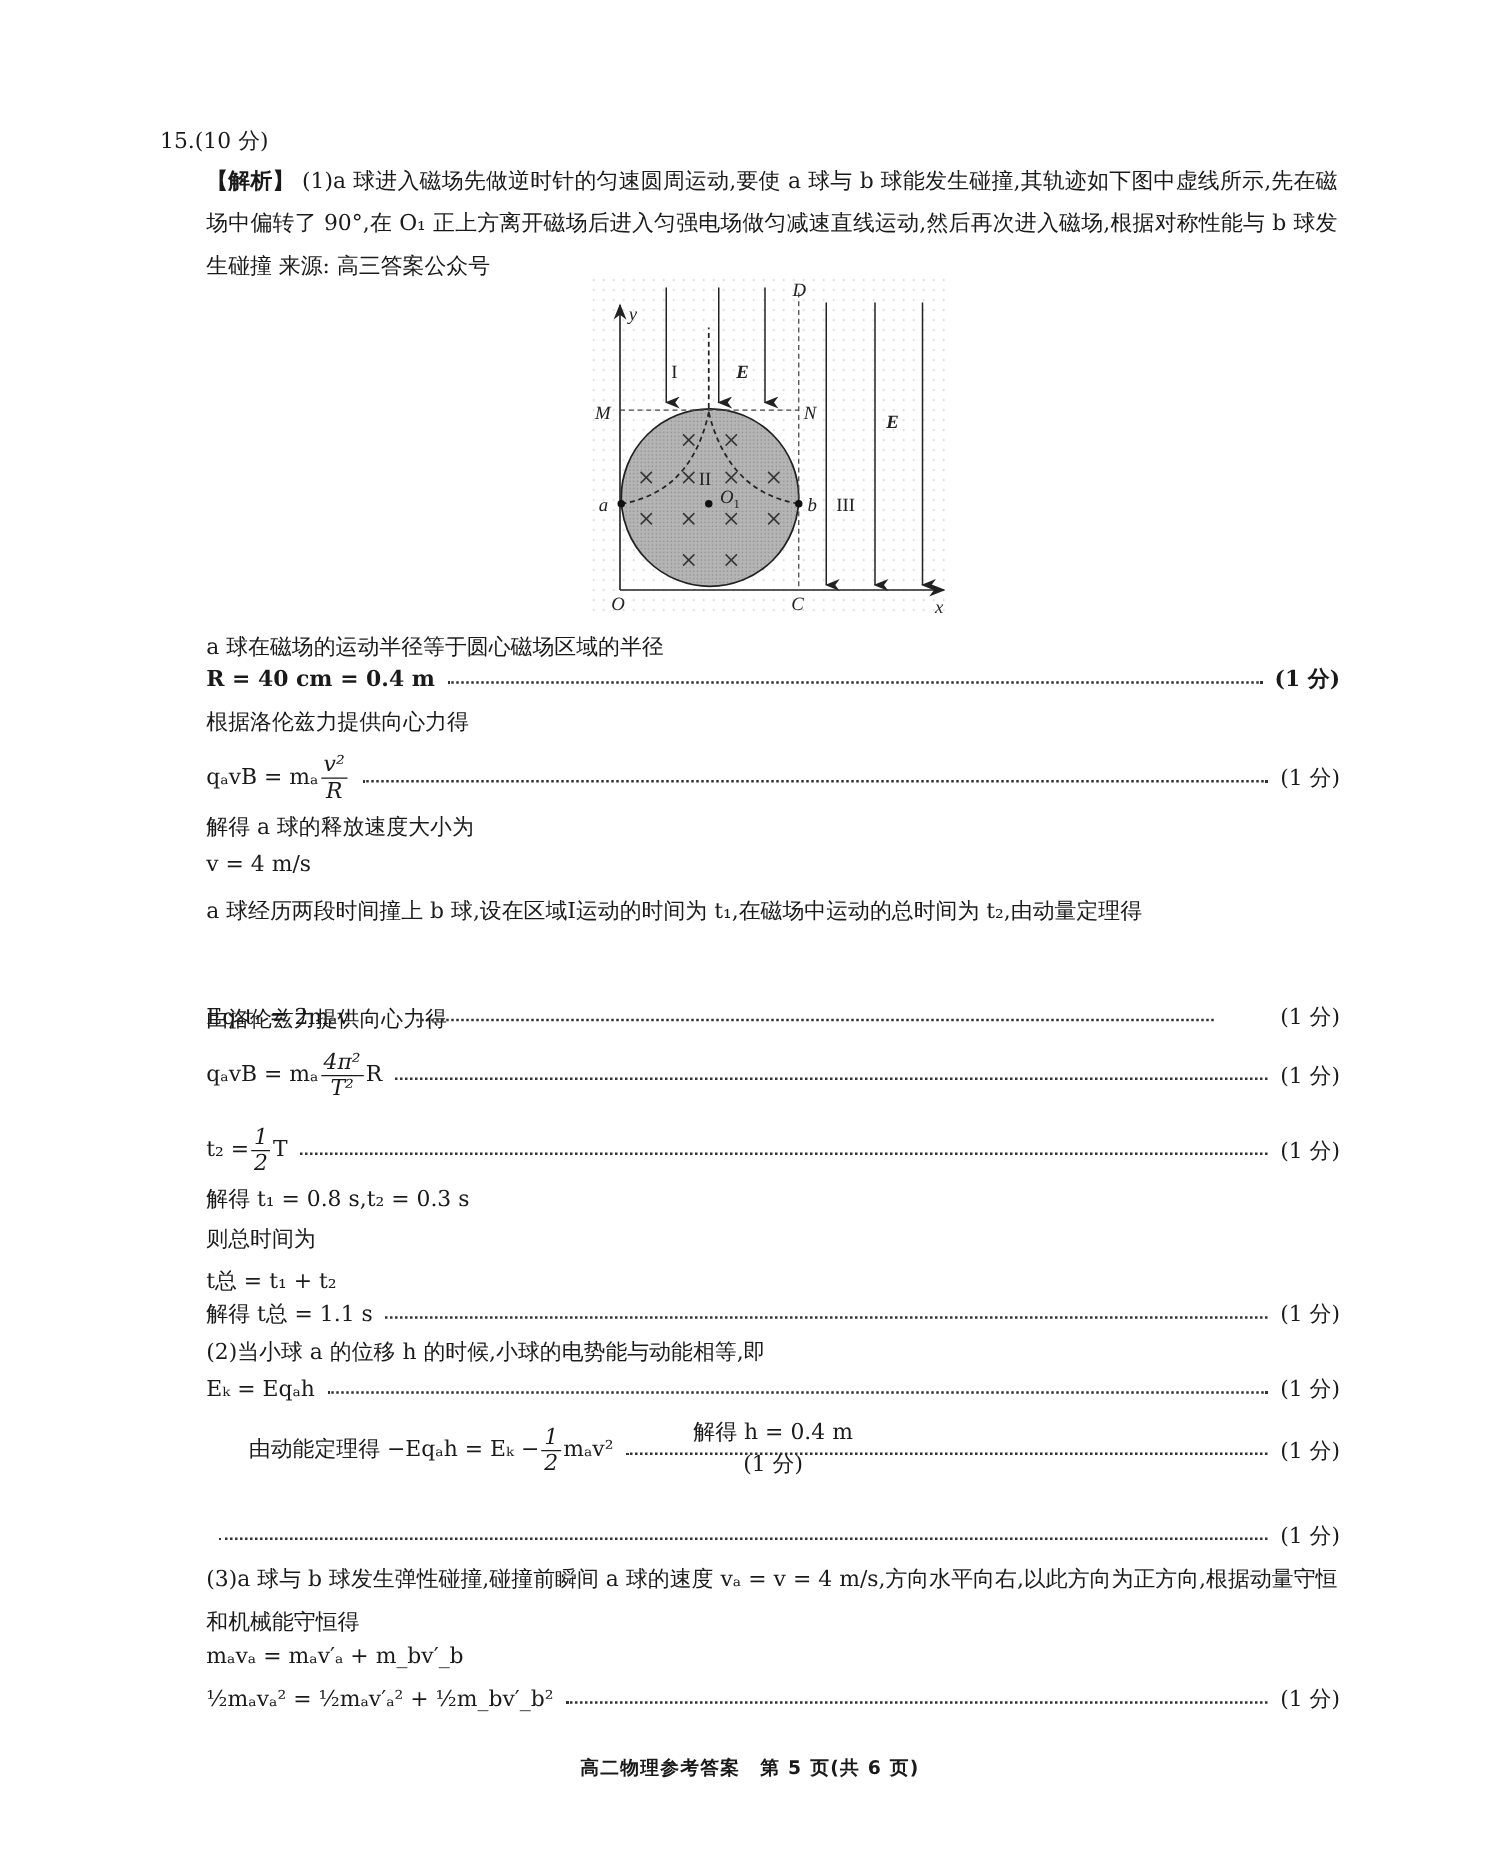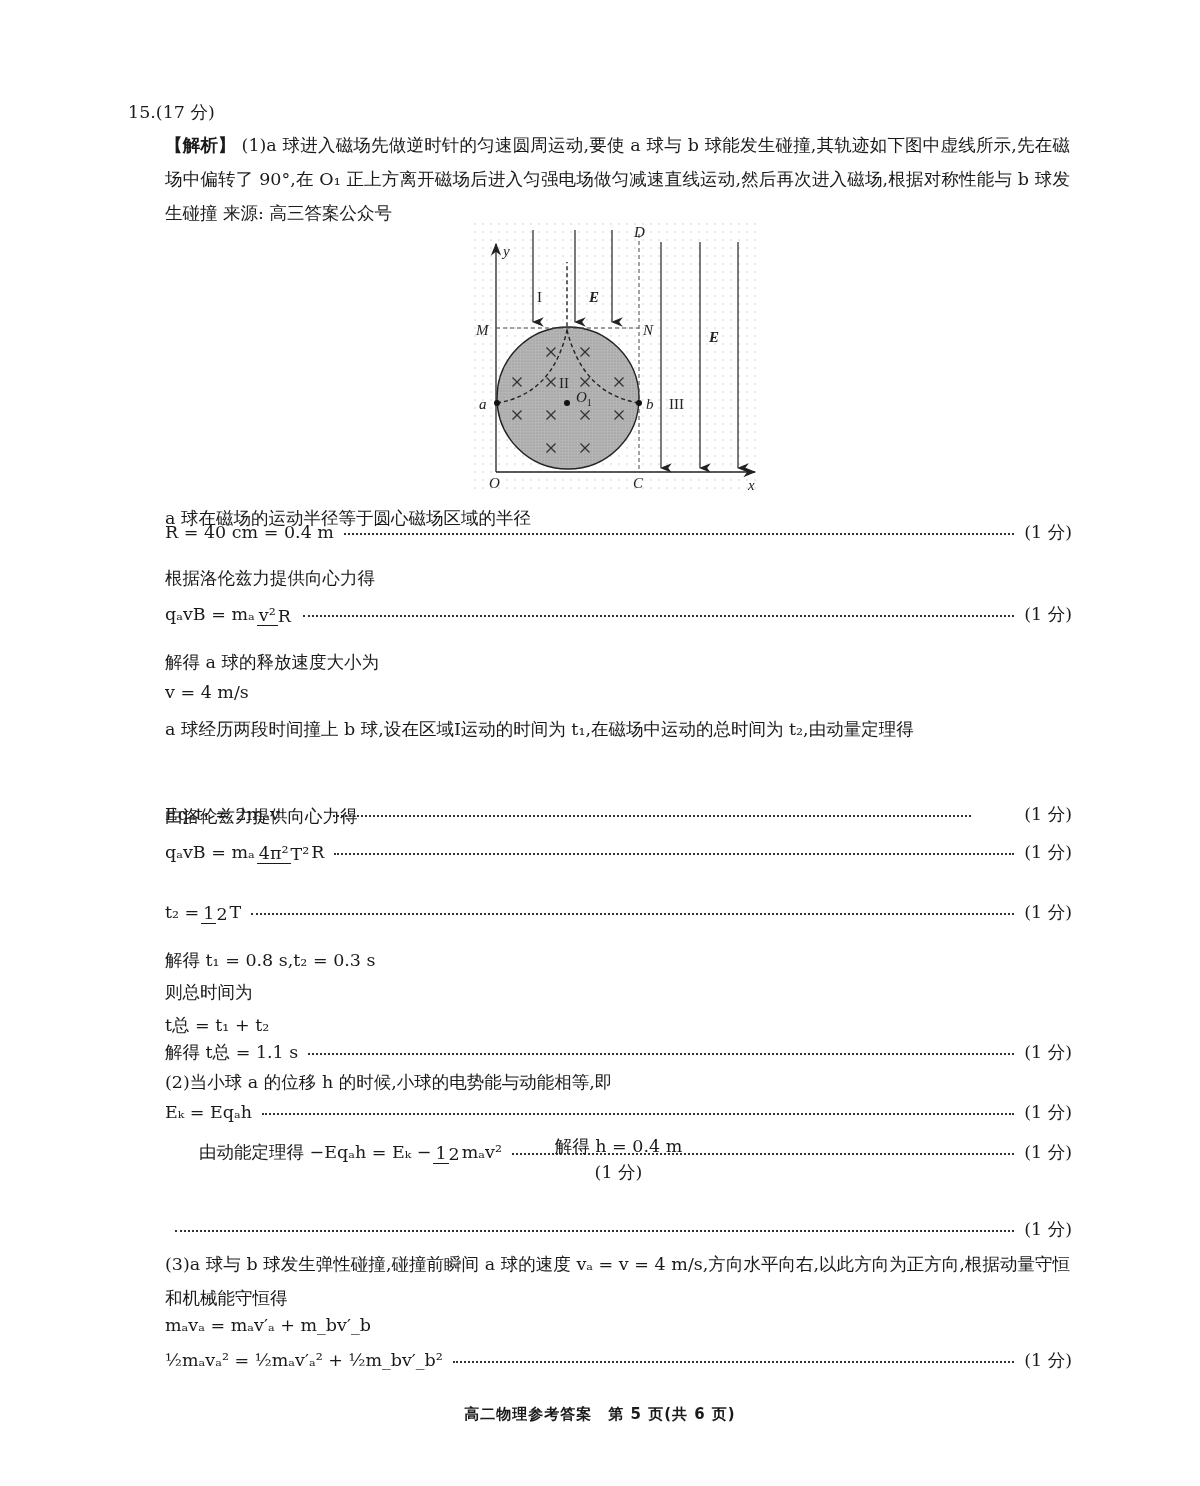--- a/index.html
+++ b/index.html
@@ -3,33 +3,33 @@
 <meta charset="utf-8">
 <style>
   html, body { margin:0; padding:0; background:#ffffff; }
   body { width:1200px; height:1486px; position:relative; overflow:hidden;
          font-family:"DejaVu Serif", "Liberation Serif", serif; color:#1a1a1a; font-size:17.5px; }
   .ln { position:absolute; left:165px; white-space:nowrap; line-height:24px; }
   .full { left:165px; right:128px; display:flex; align-items:center; }
   .full .eq { flex:0 0 auto; }
   .full .dots { flex:1 1 auto; margin:0 10px; border-bottom:2px dotted #333; height:0; position:relative; top:2px; }
   .full .score { flex:0 0 auto; }
-  .frac { display:inline-flex; flex-direction:row; align-items:center; vertical-align:middle; margin:0 2px; line-height:20px; }
+  .frac { display:inline-flex; flex-direction:column; align-items:center; vertical-align:middle; margin:0 2px; line-height:20px;font-style:italic; }
   .frac .num { border-bottom:1px solid #1a1a1a; padding:0 2px; }
   .hdr { position:absolute; left:128px; top:100px; }
   .para { position:absolute; left:165px; width:905px; line-height:34px; text-align:justify; }
   .footer { position:absolute; top:1405px; left:0; width:1200px; text-align:center; font-weight:bold;
             font-family:"DejaVu Sans", sans-serif; font-size:15px; letter-spacing:1px; }
   #diagram { position:absolute; left:473px; top:222px; width:285px; height:272px; }
 </style>
 </head>
 <body>
 
 <div class="hdr">
-  <span>15.</span><span>(17 分)</span>
+  <span>15.</span><span>(10 分)</span>
 </div>
 
 <div class="para" style="top:128px;">
   <b style="font-family:'DejaVu Sans',sans-serif;">【解析】</b>
   <span>(1)a 球进入磁场先做逆时针的匀速圆周运动,要使 a 球与 b 球能发生碰撞,其轨迹如下图中虚线所示,先在磁场中偏转了 90°,在 O₁ 正上方离开磁场后进入匀强电场做匀减速直线运动,然后再次进入磁场,根据对称性能与 b 球发生碰撞 来源: 高三答案公众号</span>
 </div>
 
 <svg id="diagram" viewBox="0 0 285 272">
   <defs>
     <pattern id="dots" width="8" height="8" patternUnits="userSpaceOnUse">
@@ -113,21 +113,21 @@
   </g>
   <g font-family="Liberation Serif, serif" font-size="15" fill="#222">
     <text x="64" y="80">I</text>
     <text x="86" y="166">II</text>
     <text x="196" y="187">III</text>
   </g>
 </svg>
 
 <div id="lines">
     <div class="ln" style="top: 506px;"><span>a 球在磁场的运动半径等于圆心磁场区域的半径</span></div>
-    <div class="ln full" style="top: 520px;">
+    <div class="ln full" style="top: 532px; font-weight: bold;">
       <span class="eq">R = 40 cm = 0.4 m</span>
       <span class="dots"></span>
       <span class="score">(1 分)</span>
     </div>
     <div class="ln" style="top: 566px;"><span>根据洛伦兹力提供向心力得</span></div>
     <div class="ln full" style="top: 602px;">
       <span class="eq"><span>qₐvB = mₐ</span><span class="frac">
           <span class="num">v²</span>
           <span>R</span>
         </span></span>

